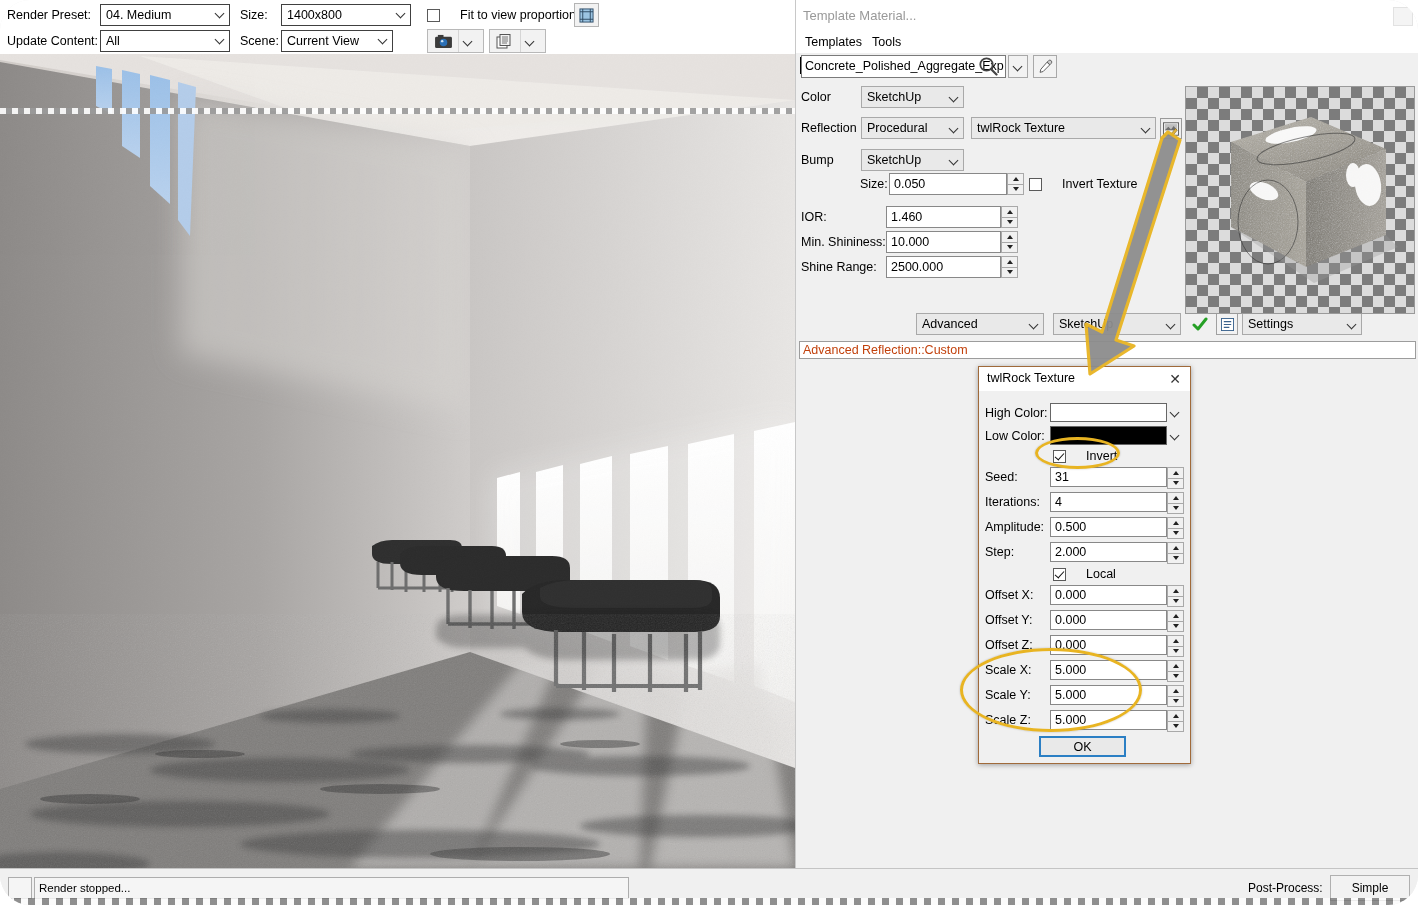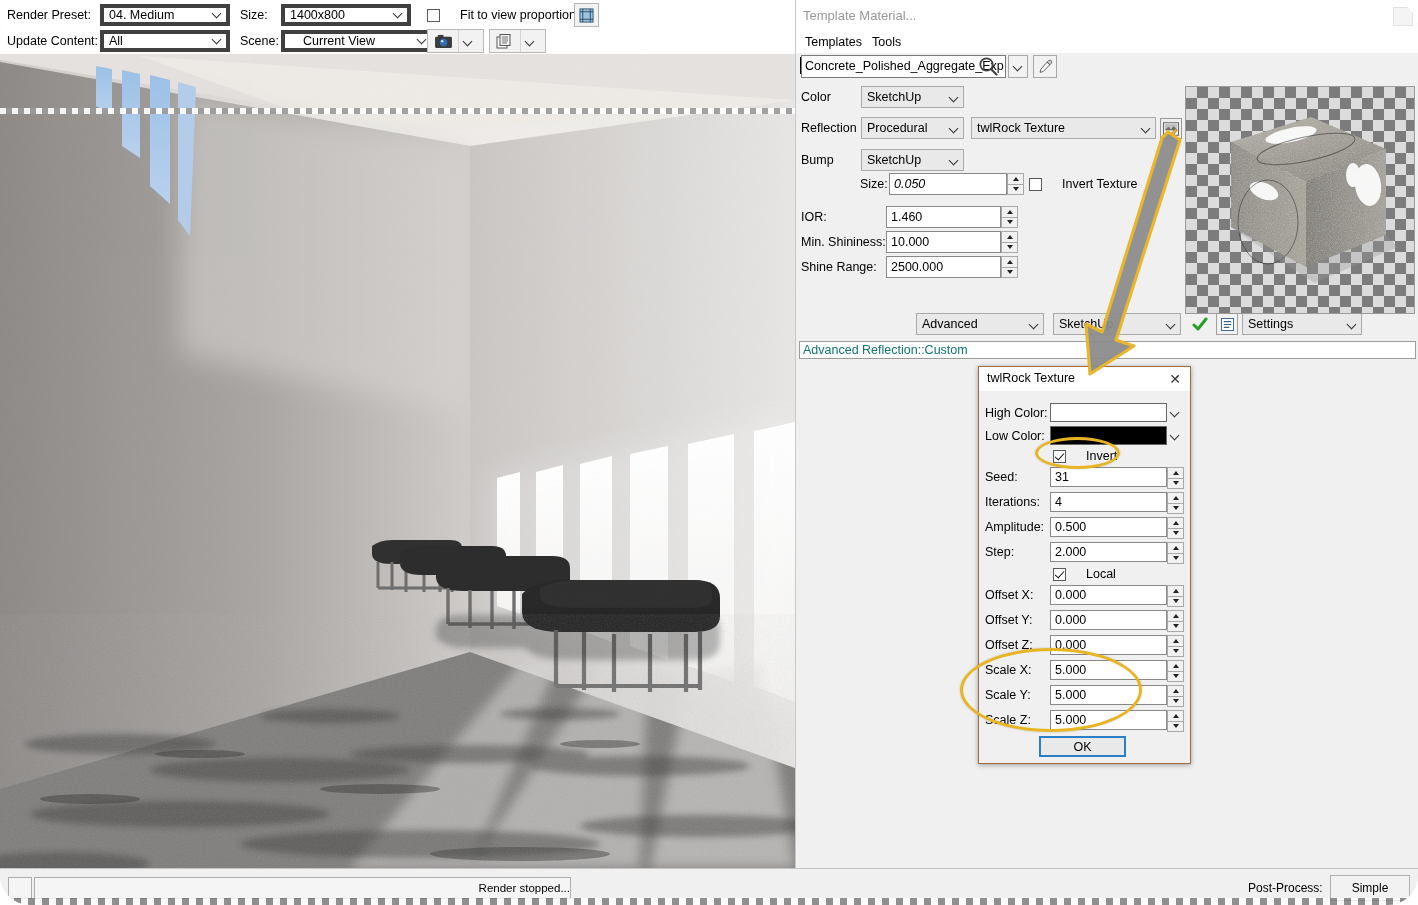--- a/index.html
+++ b/index.html
@@ -25,21 +25,21 @@
   }
   .tb-row { position: absolute; left: 0; height: 26px; width: 795px; }
   .tb-row.r1 { top: 4px; }
   .tb-row.r2 { top: 30px; }
   .tb-label {
     position: absolute; line-height: 22px; font-size: 12.5px; color: #000;
     white-space: nowrap;
   }
   .combo {
     position: absolute; height: 22px;
-    background: #ffffff; border: 4px solid #404040;
+    background: #ffffff; border: 1px solid #404040;
     display: flex; align-items: center;
   }
   .combo .ctext {
     flex: 1; padding-left: 5px; font-size: 12.5px; color: #000;
     white-space: nowrap; overflow: hidden;
   }
   .combo .carrow {
     width: 18px; text-align: center; color: #444; font-size: 9px;
     line-height: 20px;
   }
@@ -175,21 +175,21 @@
     background-size: 22px 22px;
     background-position: 0 0, 11px 11px;
     background-color: #dcdcdc;
   }
 
   
   #mp-bottomrow { position:absolute; left:0; top:313px; width:623px; height:26px; }
   #mp-status {
     position:absolute; left:3px; top:341px; width:617px; height:18px;
     background:#fff; border:1px solid #9c9c9c; font-size:12.5px;
-    padding-left:3px; line-height:16px; color:#0f766e;
+    padding-left:3px; line-height:16px; color:#c2410c;
   }
 
   
   #rock-dialog {
     position:absolute; left:978px; top:366px; width:213px; height:398px;
     background:#f0f0f0; border:1px solid #a06a3a;
     box-shadow: 0 1px 5px rgba(0,0,0,.35);
   }
   #rd-titlebar {
     position:absolute; left:0; top:0; width:211px; height:24px; background:#fff;
@@ -285,21 +285,21 @@
     </div>
 
     <div class="tb-row r2">
       <div class="tb-label" style="left:7px; top:0;">Update Content:</div>
       <div class="combo" style="left:100px; top:0; width:130px;">
         <span class="ctext">All</span>
         <span class="carrow"><i class="chev"></i></span>
       </div>
 
       <div class="tb-label" style="left:240px; top:0;">Scene:</div>
-      <div class="combo" style="left:281px; top:0; width:154px;padding-left:13px;">
+      <div class="combo" style="left:281px; top:0; width:112px;">
         <span class="ctext">Current View</span>
         <span class="carrow"><i class="chev"></i></span>
       </div>
 
       <div class="splitbtn" style="left:427px; top:-1px; width:57px;">
         <span class="sb-icon">
           <svg width="19" height="15" viewBox="0 0 20 16">
             <rect x="1" y="3" width="18" height="12" rx="1.5" fill="#3b3b3b"></rect>
             <rect x="4" y="1" width="6" height="3" fill="#3b3b3b"></rect>
             <circle cx="10" cy="9" r="4" fill="#2a6fb5"></circle>
@@ -563,21 +563,21 @@
       <span class="pcombo" style="left:65px; top:0; width:103px;">
         <span class="ctext">SketchUp</span>
         <span class="carrow">
             <i class="chev"></i>
           </span>
       </span>
     </div>
 
     <div class="prow" style="top:173px;">
       <span class="plabel" style="left:64px; top:4px;">Size:</span>
-      <span class="ptext" style="left:93px; top:0; width:118px;font-style:italic;">0.050</span>
+      <span class="ptext" style="left:93px; top:0; width:118px;">0.050</span>
       <span class="spin" style="left:211px; top:0;">
         <div>
             <i class="tri-up"></i>
           </div>
         <div>
             <i class="tri-dn"></i>
           </div>
       </span>
       <span class="cbwrap" style="left:233px; top:4px;">
         <span class="cbox"></span>
@@ -887,19 +887,19 @@
   <svg class="hl" style="left:1050px; top:128px; width:160px; height:250px;" viewBox="0 0 160 250">
     <path d="M118 4 L130 12 L66 212 L84 218 L40 246 L36 196 L52 204 L112 10 z" fill="#8d8d8d" stroke="#e8b422" stroke-width="3.2" stroke-linejoin="round" opacity="0.95"></path>
   </svg>
 
   <div class="hl ellipse" style="left:1035px; top:437px; width:85px; height:32px;"></div>
 
   <div class="hl ellipse" style="left:960px; top:648px; width:182px; height:84px;"></div>
 
   <div id="statusbar">
     <div class="sb-panel" style="left:8px; width:24px;"></div>
-    <div class="sb-panel" style="left:34px; width:537px;text-align:right;">Render stopped...</div>
+    <div class="sb-panel" style="left:34px; width:595px;">Render stopped...</div>
     <div id="sb-post-label">Post-Process:</div>
     <div id="sb-simple">Simple</div>
   </div>
 
   <div id="bot-strip"></div>
 </div>
 
 </body></html>

